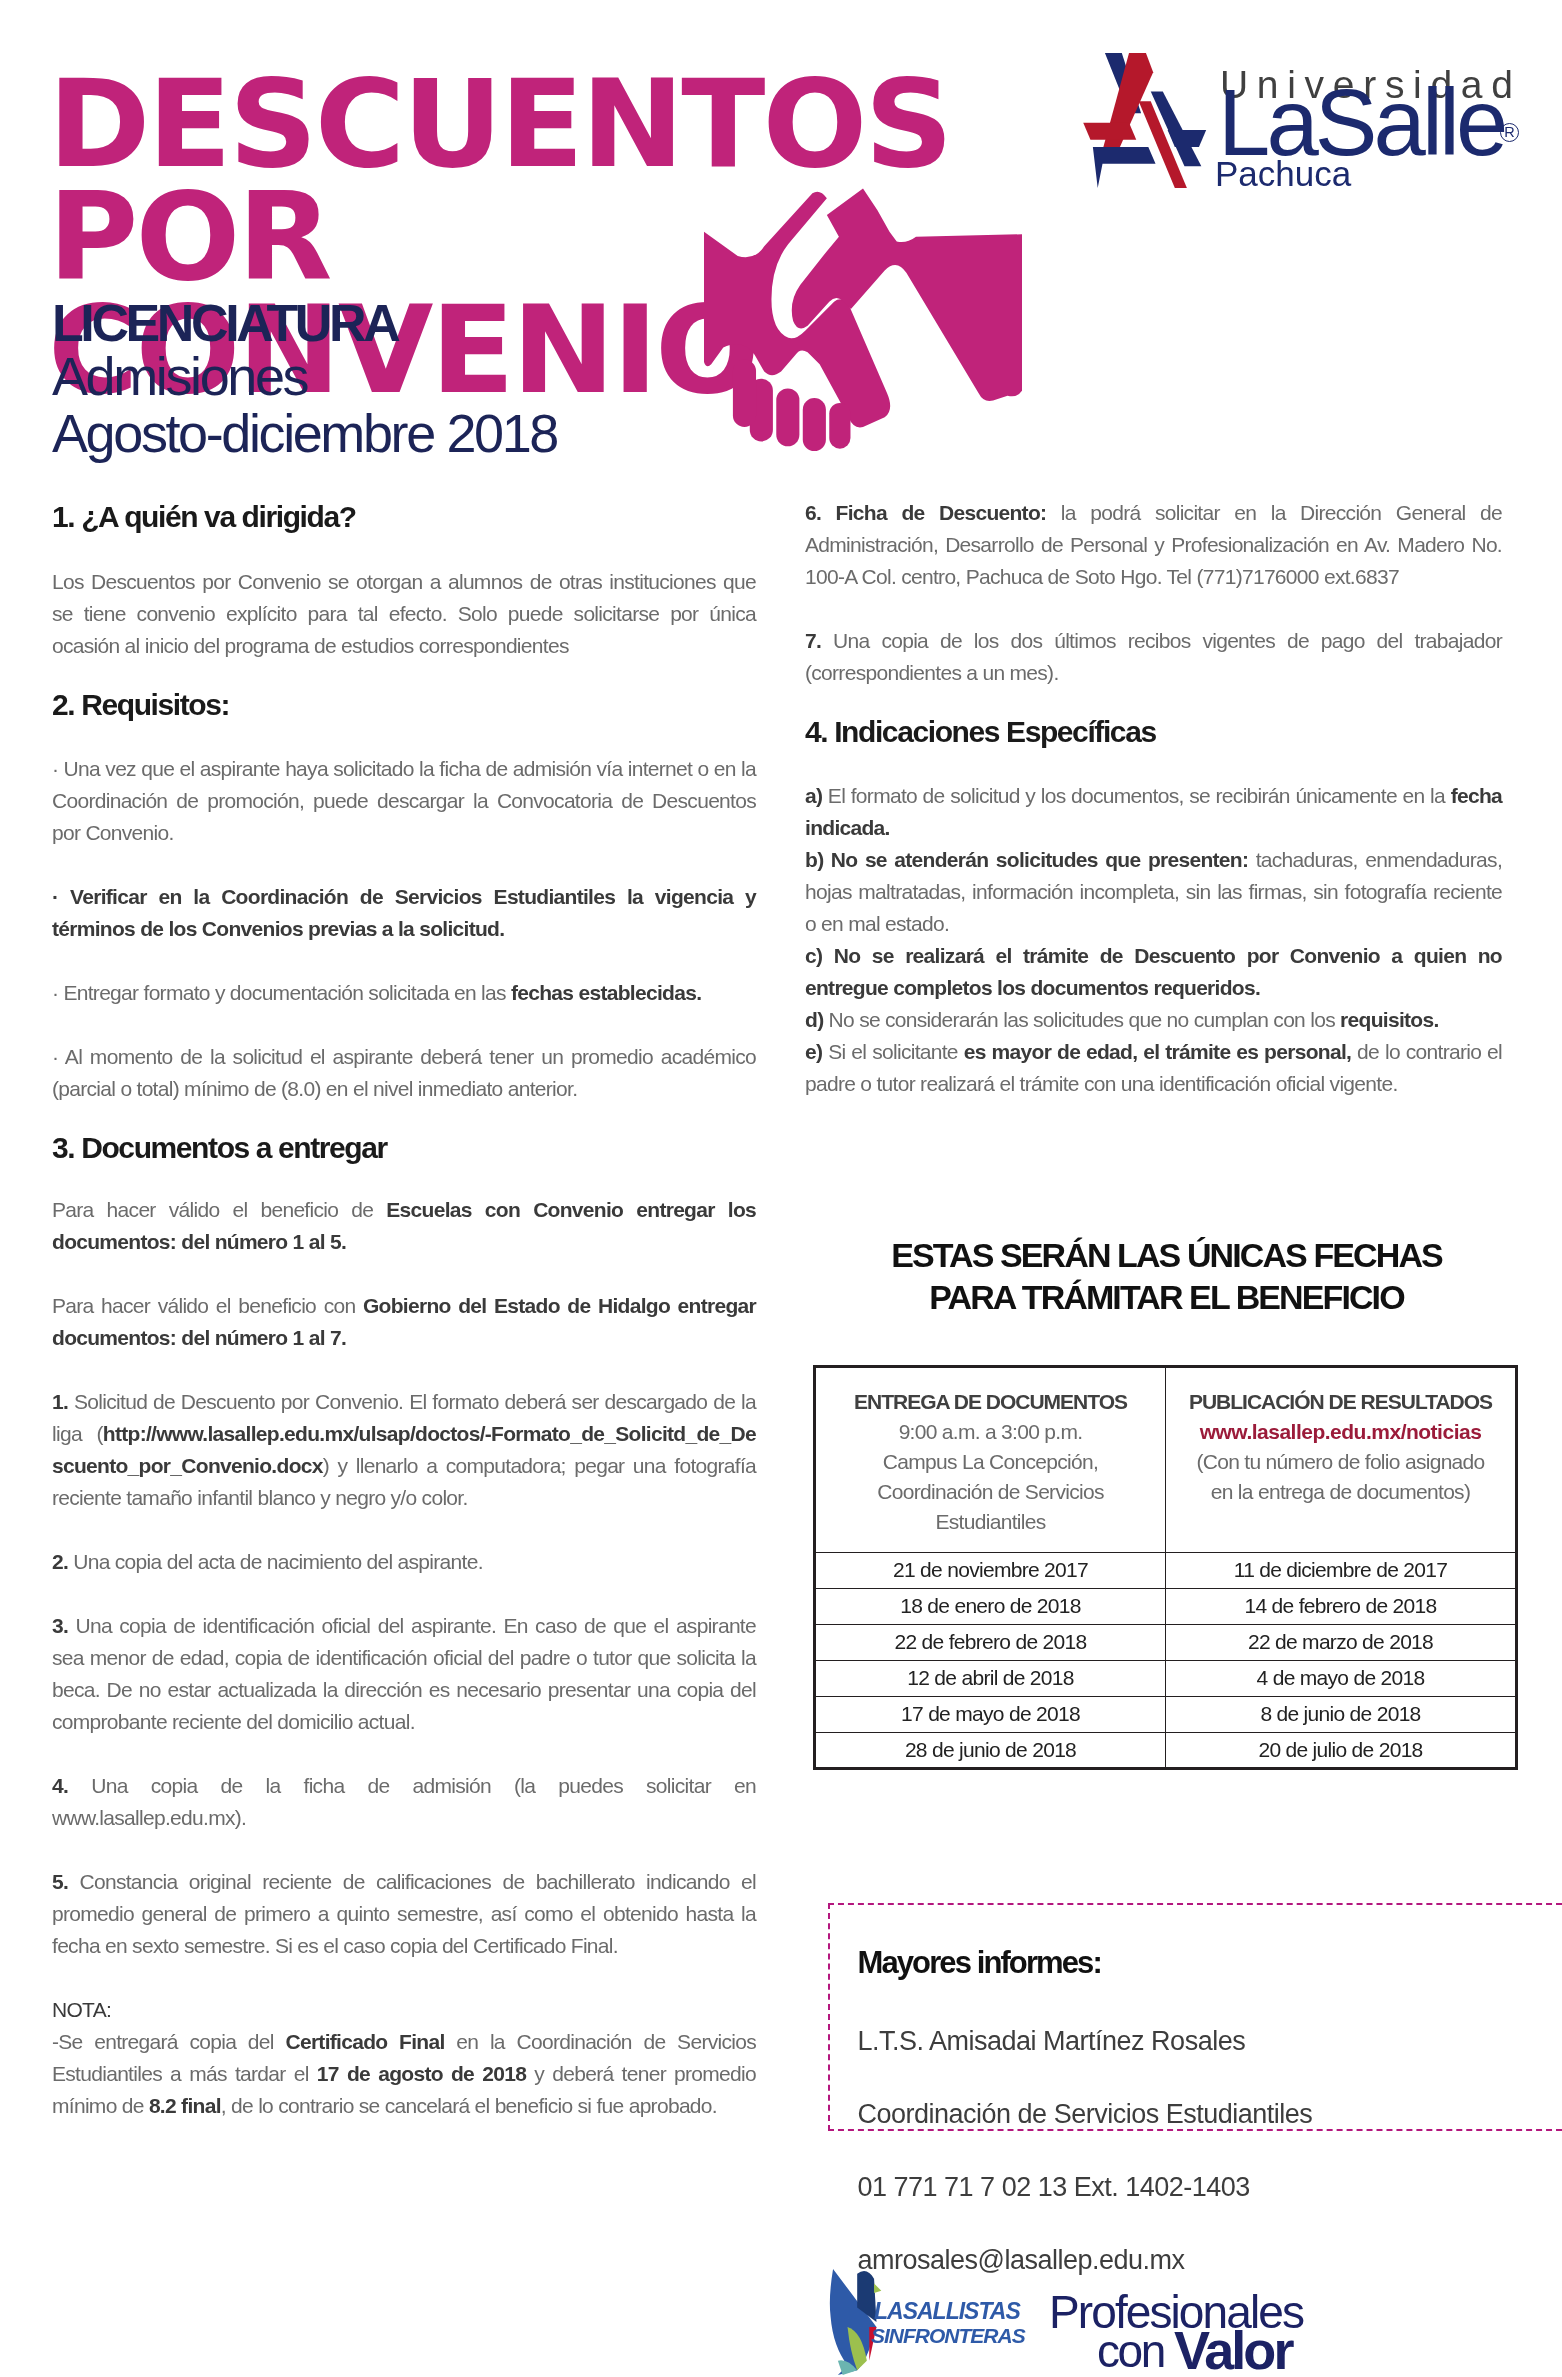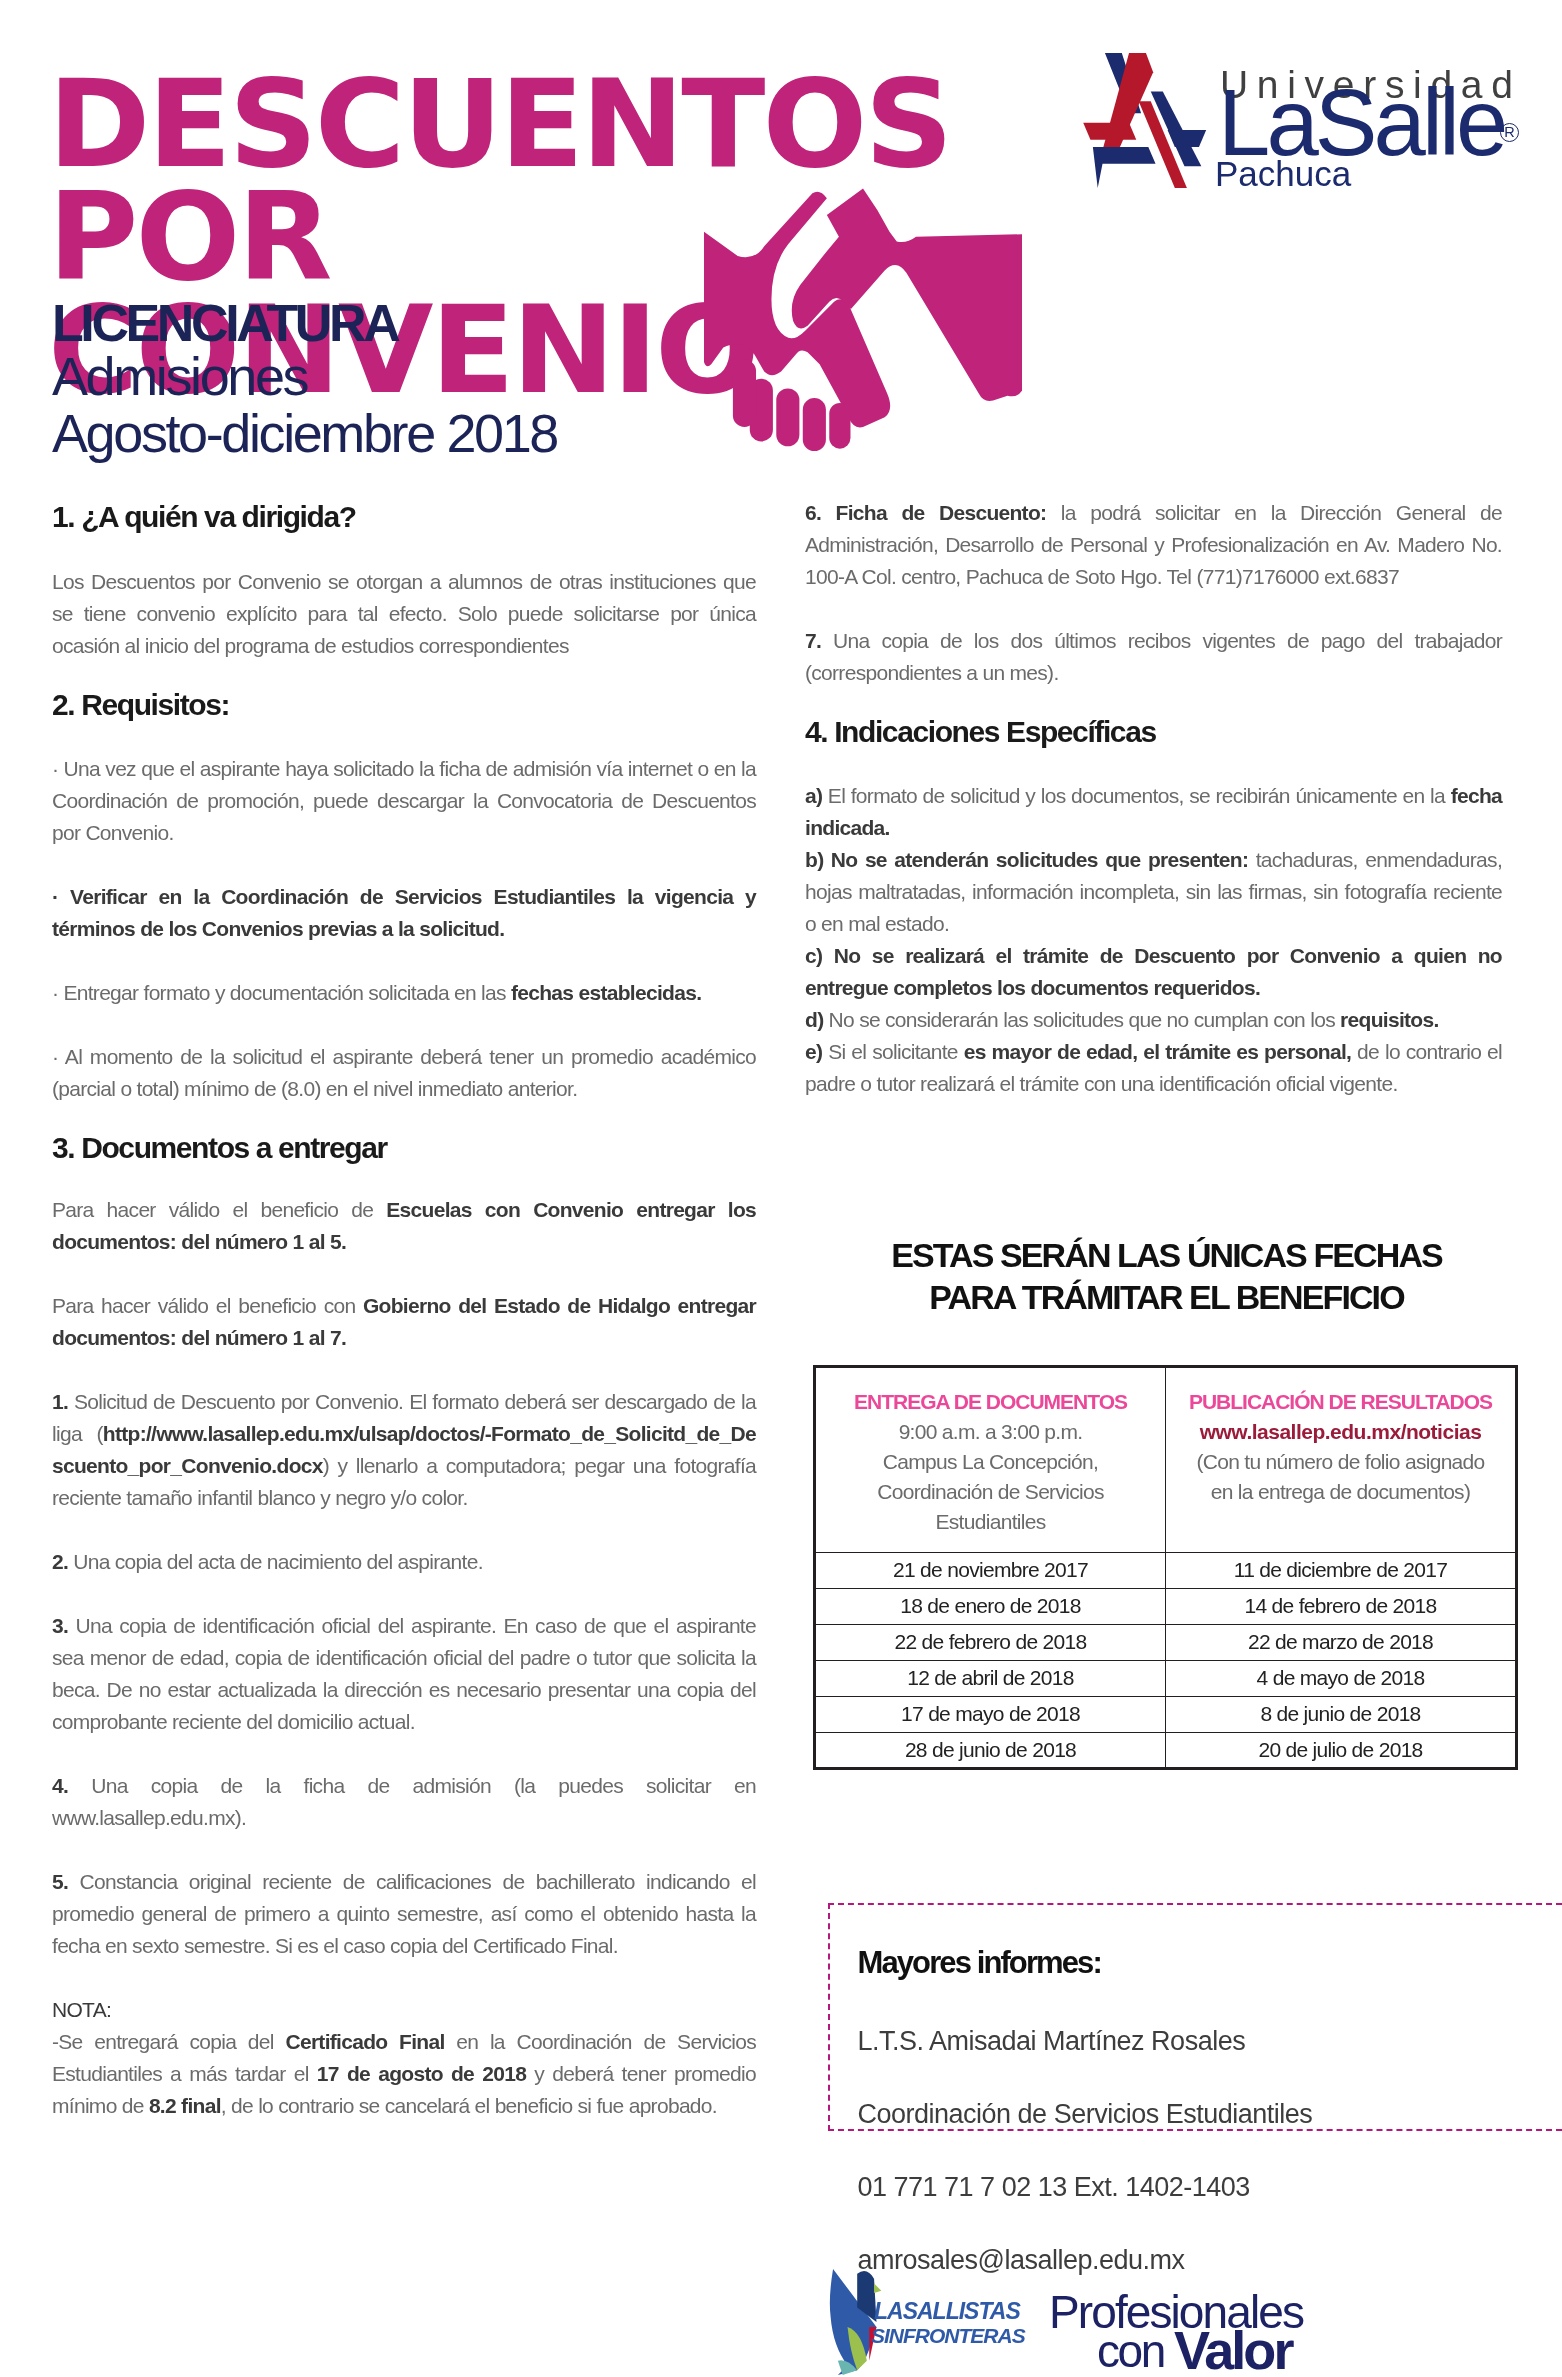--- a/index.html
+++ b/index.html
@@ -60,21 +60,21 @@
   }
   table.dates {
     position: absolute; left: 813px; top: 1365px; width: 705px;
     border-collapse: collapse; border: 3.4px solid #231f20;
   }
   table.dates td {
     border: 1.4px solid #231f20; text-align: center; width: 50%;
     font-size: 21px; letter-spacing: -0.7px; color: #222; height: 36px; vertical-align: middle;
   }
   table.dates .th-cell { padding: 19px 4.8px 14.5px; vertical-align: top; }
-  .th-title { font-weight: bold; color: #ec4899; font-size: 21px; letter-spacing: -1px; line-height: 30px; }
+  .th-title { font-weight: bold; color: #404040; font-size: 21px; letter-spacing: -1px; line-height: 30px; }
   .th-sub { color: #6b6b6b; font-size: 21px; line-height: 30px; }
   .th-link { color: #9b1b3a; font-weight: bold; font-size: 21px; line-height: 30px; letter-spacing: -0.5px; }
 
   
   .info {
     left: 828px; top: 1903px; width: 734px; height: 228px;
     border: 2.9px dashed #b4177e; border-right: none;
     padding: 34px 0 0 27.5px;
   }
   .info-title { font-weight: bold; color: #111; font-size: 31px; letter-spacing: -1.9px; line-height: 48px; margin-bottom: 29px; }

